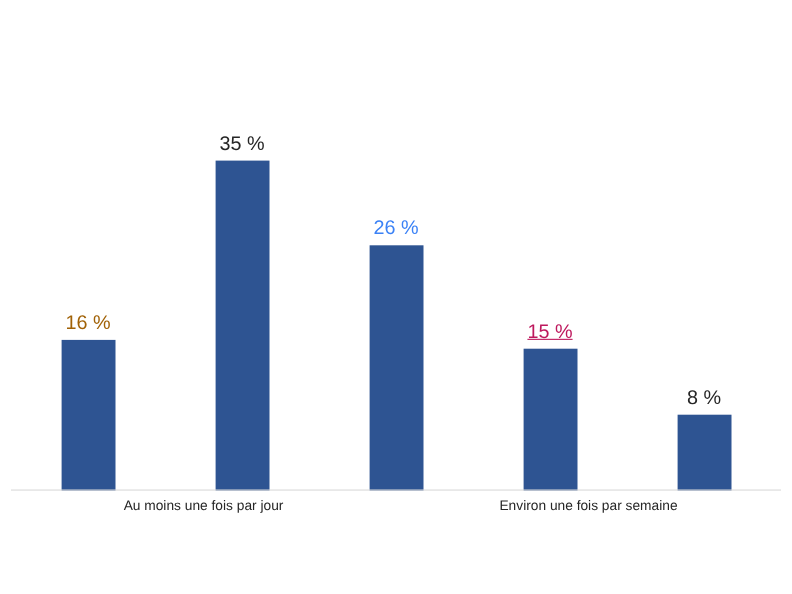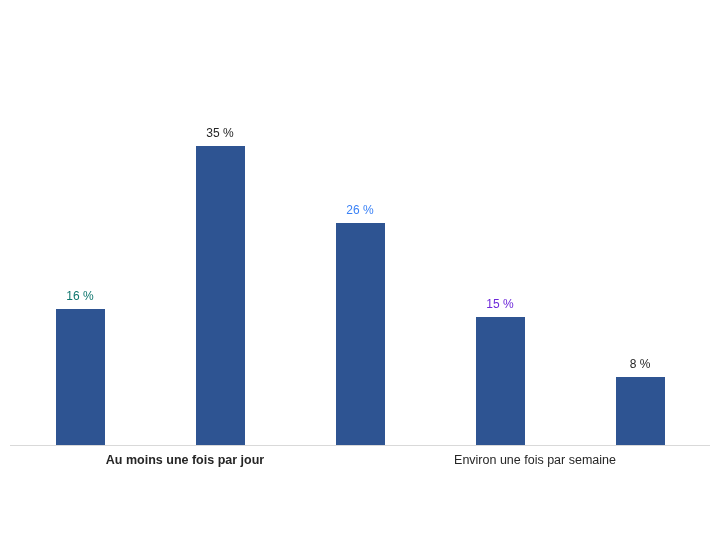--- a/index.html
+++ b/index.html
@@ -54,21 +54,21 @@
     flex: 1 1 0;
     height: 446px;
     position: relative;
     display: flex;
     flex-direction: column;
     justify-content: flex-end;
     align-items: center;
   }
 
   .bar-value-label {
-    font-size: 12px;
+    font-size: 18px;
     color: #262626;
     line-height: 1;
     margin-bottom: 7px;
     white-space: nowrap;
   }
 
   .bar-rect {
     width: 49px;
     background: #2E5492;
   }
@@ -97,47 +97,47 @@
 </head>
 <body>
 
 <div id="chart-root" style="background: rgb(255, 255, 255);">
 
   <div class="plot-area">
 
     <div class="bars-layer">
 
       <div class="bar-slot">
-        <span class="bar-value-label" style="color: #0f766e;">16 %</span>
+        <span class="bar-value-label" style="color: #a16207;">16 %</span>
         <div class="bar-rect" style="height: 137.231px; background: rgb(46, 84, 146);"></div>
       </div>
 
       <div class="bar-slot">
         <span class="bar-value-label" style="color: rgb(38, 38, 38);">35 %</span>
         <div class="bar-rect" style="height: 300.192px; background: rgb(46, 84, 146);"></div>
       </div>
 
       <div class="bar-slot">
         <span class="bar-value-label" style="color: #3b82f6;">26 %</span>
         <div class="bar-rect" style="height: 223px; background: rgb(46, 84, 146);"></div>
       </div>
 
       <div class="bar-slot">
-        <span class="bar-value-label" style="color: #6d28d9;">15 %</span>
+        <span class="bar-value-label" style="color: #be185d; text-decoration: underline;">15 %</span>
         <div class="bar-rect" style="height: 128.654px; background: rgb(46, 84, 146);"></div>
       </div>
 
       <div class="bar-slot">
         <span class="bar-value-label" style="color: rgb(38, 38, 38);">8 %</span>
         <div class="bar-rect" style="height: 68.6154px; background: rgb(46, 84, 146);"></div>
       </div>
 
     </div>
 
     <div class="axis-line" style="background: rgb(217, 217, 217);"></div>
   </div>
 
   <div class="cat-layer">
-    <div class="cat-slot" style="color: rgb(38, 38, 38); font-weight: bold;">Au moins une fois par jour</div>
+    <div class="cat-slot" style="color: rgb(38, 38, 38);">Au moins une fois par jour</div>
     <div class="cat-slot" style="color: rgb(38, 38, 38);">Environ une fois par semaine</div>
   </div>
 
 </div>
 
 </body></html>

